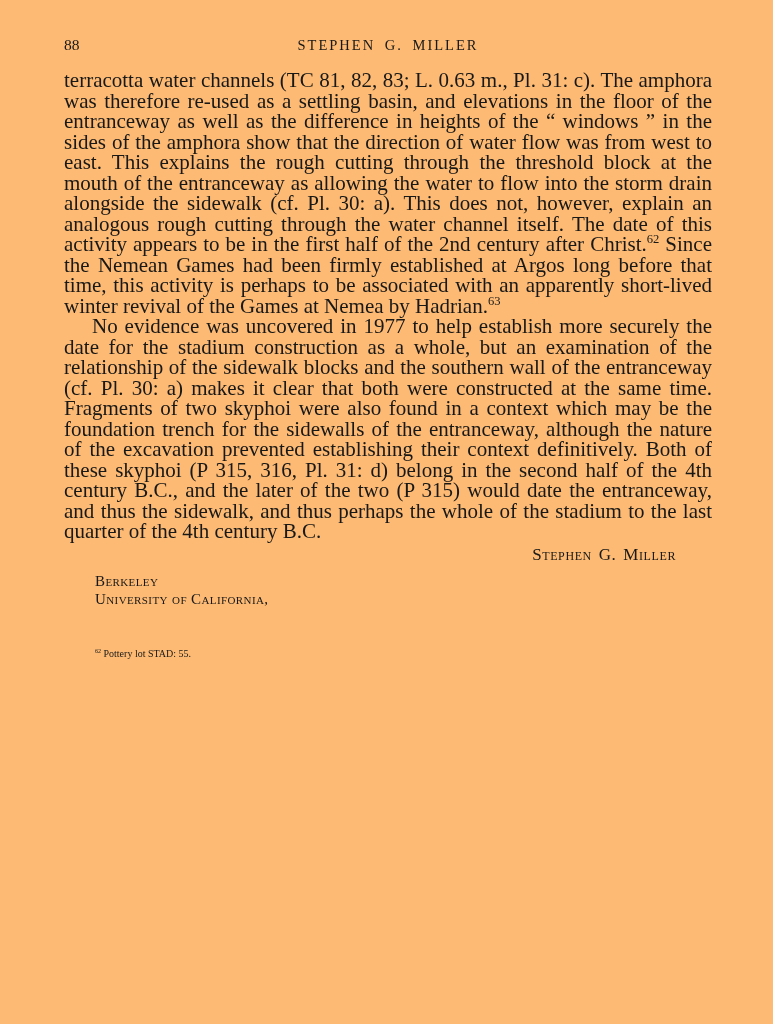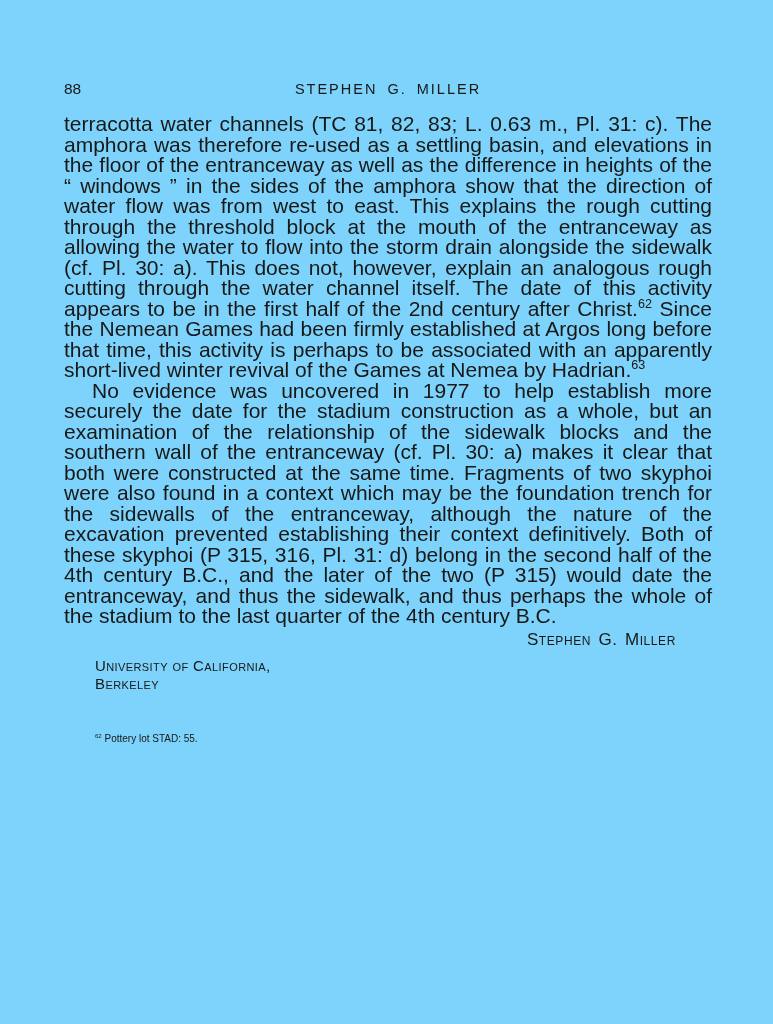--- a/index.html
+++ b/index.html
@@ -5,24 +5,24 @@
   html, body {
     margin: 0;
     padding: 0;
     background: #fbfbf8;
   }
   .page {
     position: relative;
     width: 773px;
     height: 1024px;
     box-sizing: border-box;
-    background: #7dd3fc;
+    background: #fdba74;
     color: #181816;
-    font-family: Liberation Sans, sans-serif;
-    padding: 80px 61px 0 64px;
+    font-family: Liberation Serif, serif;
+    padding: 36px 61px 0 64px;
     overflow: hidden;
   }
   .header {
     position: relative;
     text-align: center;
     height: 20px;
     margin-bottom: 14px;
   }
   .page-num {
     position: absolute;
@@ -87,21 +87,21 @@
   </div>
 
   <div class="body-text">
     <p>terracotta water channels (TC 81, 82, 83; L. 0.63 m., Pl. 31: c). The amphora was therefore re-used as a settling basin, and elevations in the floor of the entranceway as well as the difference in heights of the “ windows ” in the sides of the amphora show that the direction of water flow was from west to east. This explains the rough cutting through the threshold block at the mouth of the entranceway as allowing the water to flow into the storm drain alongside the sidewalk (cf. Pl. 30: a). This does not, however, explain an analogous rough cutting through the water channel itself. The date of this activity appears to be in the first half of the 2nd century after Christ.<sup>62</sup> Since the Nemean Games had been firmly established at Argos long before that time, this activity is perhaps to be associated with an apparently short-lived winter revival of the Games at Nemea by Hadrian.<sup>63</sup></p>
     <p class="indented">No evidence was uncovered in 1977 to help establish more securely the date for the stadium construction as a whole, but an examination of the relationship of the sidewalk blocks and the southern wall of the entranceway (cf. Pl. 30: a) makes it clear that both were constructed at the same time. Fragments of two skyphoi were also found in a context which may be the foundation trench for the sidewalls of the entranceway, although the nature of the excavation prevented establishing their context definitively. Both of these skyphoi (P 315, 316, Pl. 31: d) belong in the second half of the 4th century B.C., and the later of the two (P 315) would date the entranceway, and thus the sidewalk, and thus perhaps the whole of the stadium to the last quarter of the 4th century B.C.</p>
   </div>
 
   <div class="signature">Stephen G. Miller</div>
 
   <div class="affiliation">
+    <div>Berkeley</div>
     <div>University of California,</div>
-    <div>Berkeley</div>
   </div>
 
   <div class="footnotes">
     <div><sup>62</sup> Pottery lot STAD: 55.</div>
   </div>
 
 </div>
 
 </body></html>

